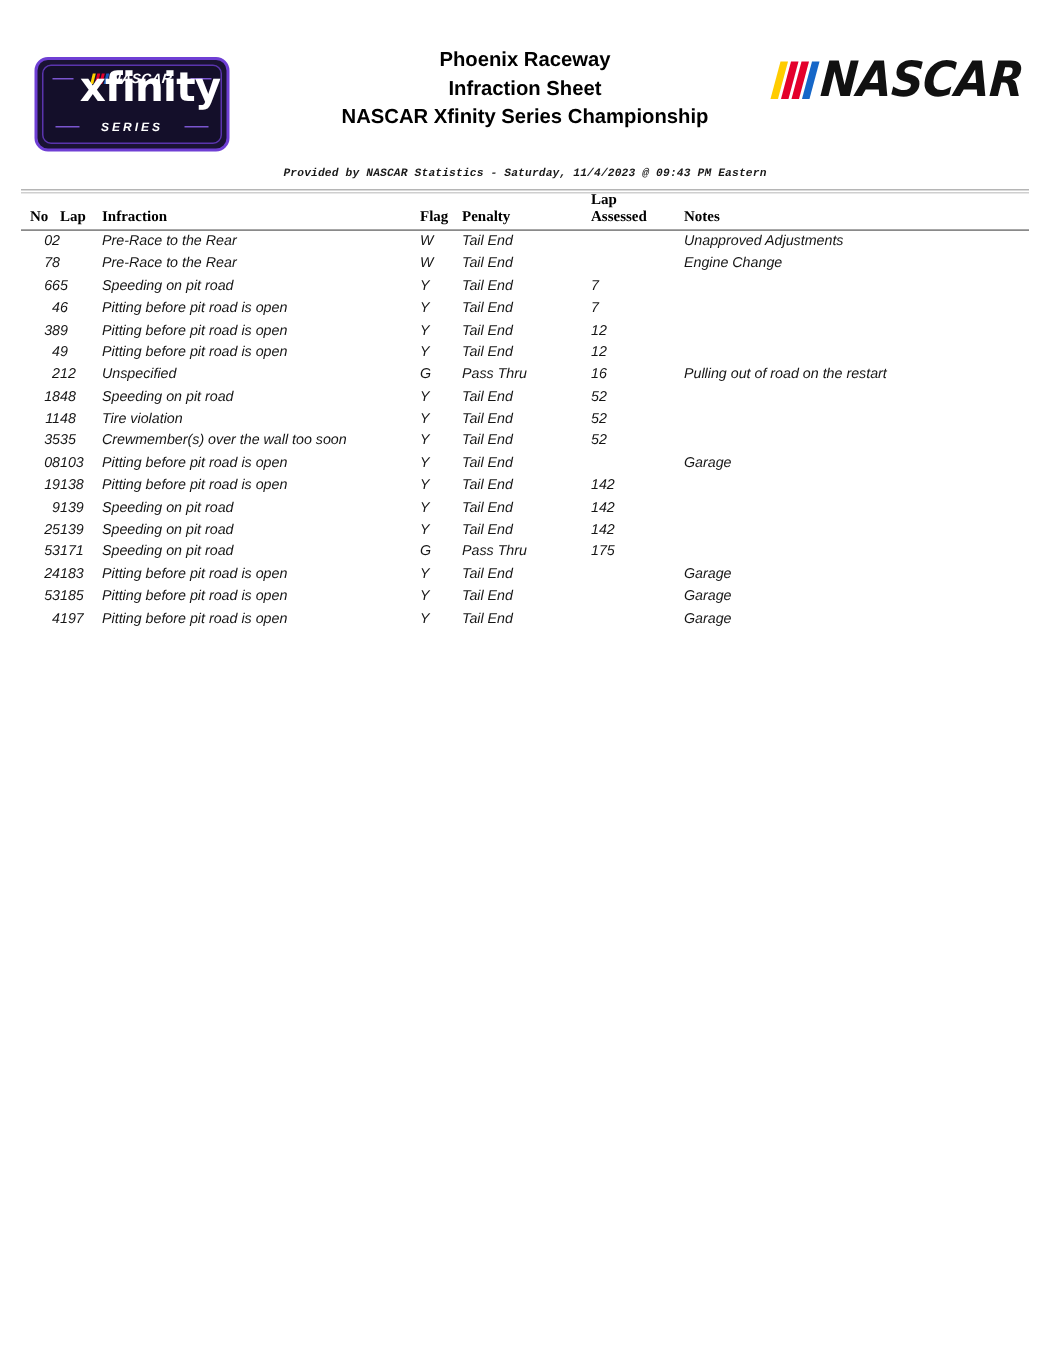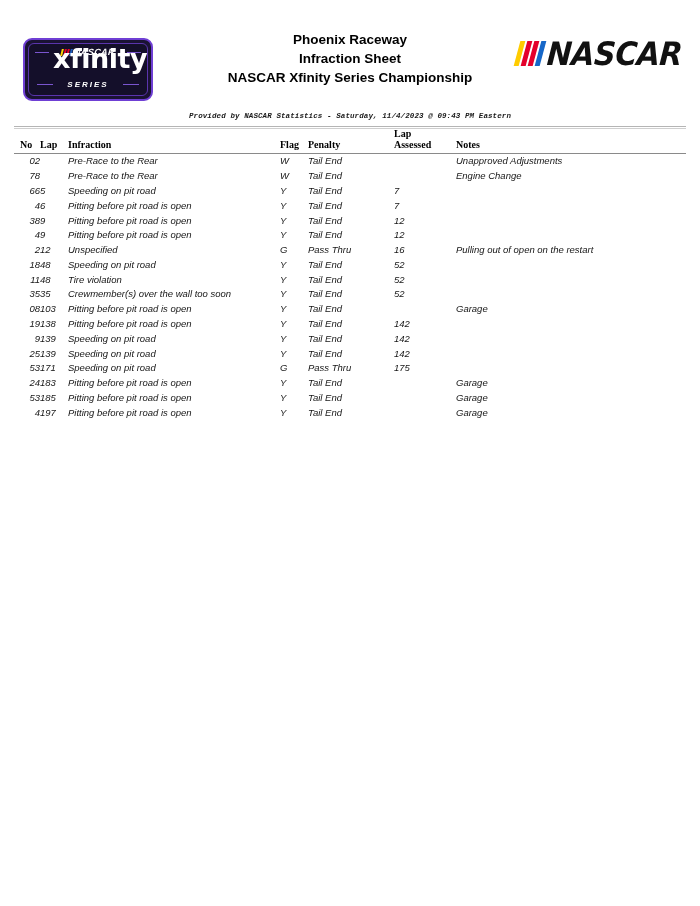--- a/index.html
+++ b/index.html
@@ -312,21 +312,21 @@
             <td class="t-lapa">12</td>
             <td class="t-notes"></td>
           </tr>
           <tr>
             <td class="t-no">2</td>
             <td class="t-lap">12</td>
             <td class="t-infr">Unspecified</td>
             <td class="t-flag">G</td>
             <td class="t-pen">Pass Thru</td>
             <td class="t-lapa">16</td>
-            <td class="t-notes">Pulling out of open on the restart</td>
+            <td class="t-notes">Pulling out of road on the restart</td>
           </tr>
           <tr class="gap-before">
             <td class="t-no">18</td>
             <td class="t-lap">48</td>
             <td class="t-infr">Speeding on pit road</td>
             <td class="t-flag">Y</td>
             <td class="t-pen">Tail End</td>
             <td class="t-lapa">52</td>
             <td class="t-notes"></td>
           </tr>

